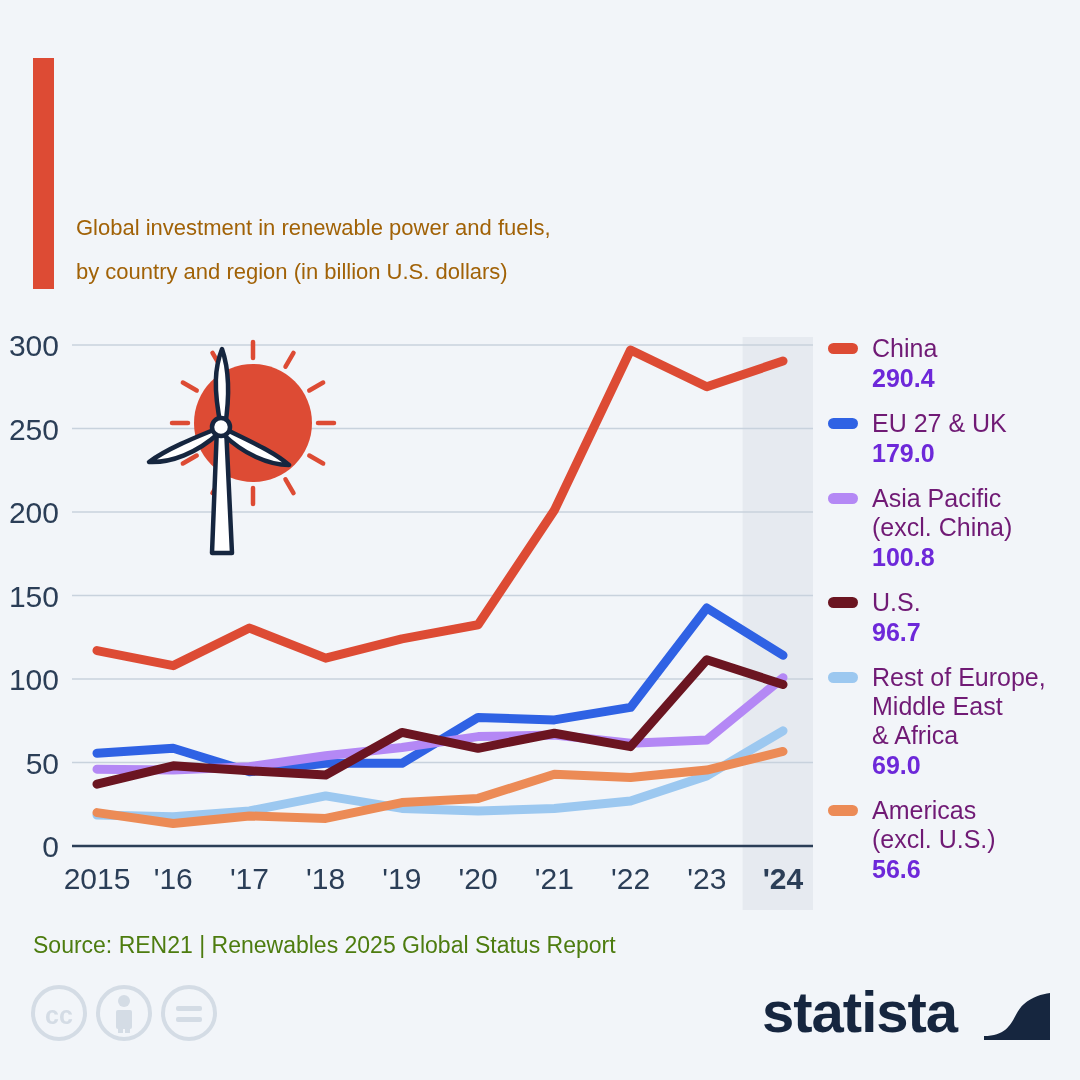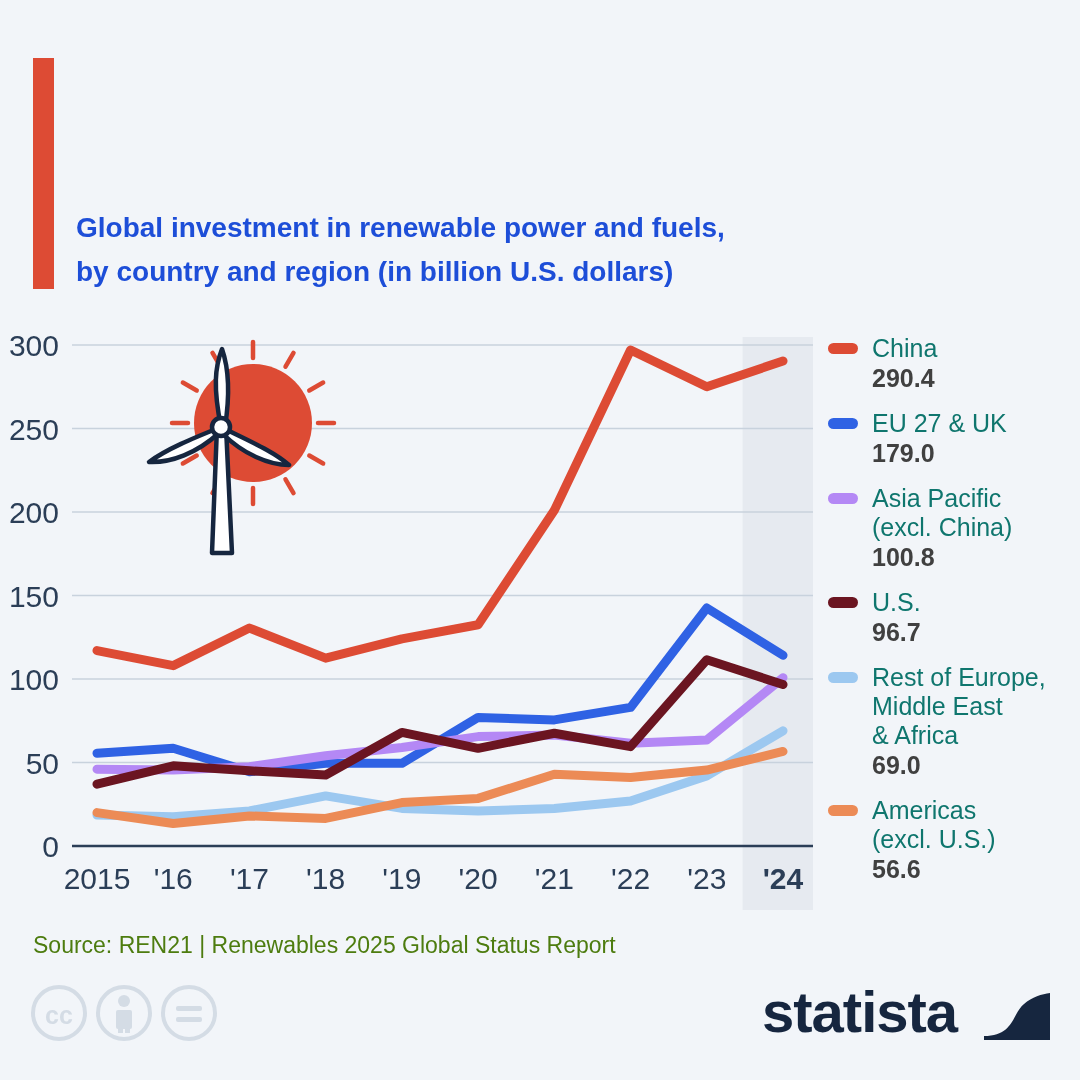--- a/index.html
+++ b/index.html
@@ -37,23 +37,23 @@
     font-size: 59px;
     font-weight: bold;
     line-height: 74px;
     letter-spacing: -0.6px;
   }
   #title .tline { display: block; white-space: nowrap; }
   #subtitle {
     position: absolute;
     left: 76px; top: 206px;
     width: 940px;
-    color: #1d4ed8;
-    font-size: 28px;
-    font-weight: bold;
+    color: #a16207;
+    font-size: 22px;
+    font-weight: normal;
     line-height: 44px;
   }
   #subtitle .sline { display: block; white-space: nowrap; }
 
   
   #chart-area {
     position: absolute;
     left: 0; top: 310px;
     width: 1080px;
     height: 600px;
@@ -91,27 +91,27 @@
     position: absolute;
     left: 0; top: 9px;
     width: 30px;
     height: 11px;
     border-radius: 6px;
   }
   .legend-text {
     margin-left: 44px;
   }
   .legend-label {
-    color: #0f766e;
+    color: #701a75;
     font-size: 25px;
     line-height: 29px;
     white-space: pre-line;
   }
   .legend-value {
-    color: #404040;
+    color: #6d28d9;
     font-size: 25px;
     font-weight: bold;
     line-height: 30px;
   }
 
   
   #source {
     position: absolute;
     left: 33px; top: 932px;
     color: #4d7c0f;

